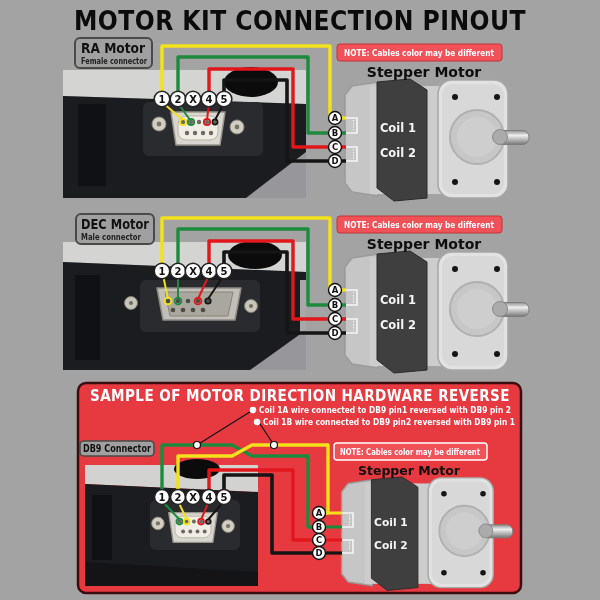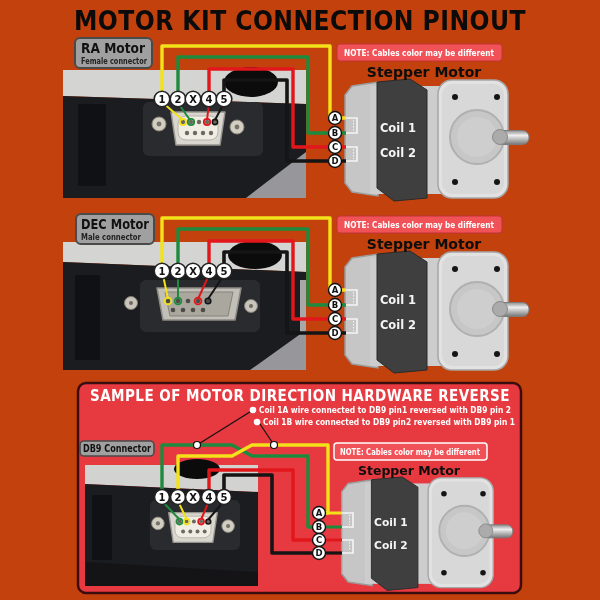--- a/index.html
+++ b/index.html
@@ -1,16 +1,16 @@
 <!DOCTYPE html>
 <html><head>
 <meta charset="utf-8">
 <style>
   html,body{margin:0;padding:0;background:#fff;}
-  .stage{width:600px;height:600px;position:relative;background:#c2410c;overflow:hidden;}
+  .stage{width:600px;height:600px;position:relative;background:#a3a3a3;overflow:hidden;}
   text{font-family:"DejaVu Sans",sans-serif;}
   .t-title{font-weight:900;font-size:27px;letter-spacing:.5px;fill:#0b0b0b;}
   .t-label{font-weight:bold;font-size:14.5px;fill:#111;}
   .t-sub{font-weight:bold;font-size:8.5px;fill:#222;}
   .t-note{font-weight:bold;font-size:9.5px;fill:#fff;}
   .t-head{font-weight:bold;font-size:14px;fill:#0d0d0d;}
   .t-head-s{font-weight:bold;font-size:12.5px;fill:#0d0d0d;}
   .t-coil{font-weight:bold;font-size:11.5px;fill:#f5f5f5;}
   .t-pin{font-weight:bold;font-size:10px;fill:#111;}
   .t-term{font-weight:bold;font-size:8.5px;fill:#111;}

